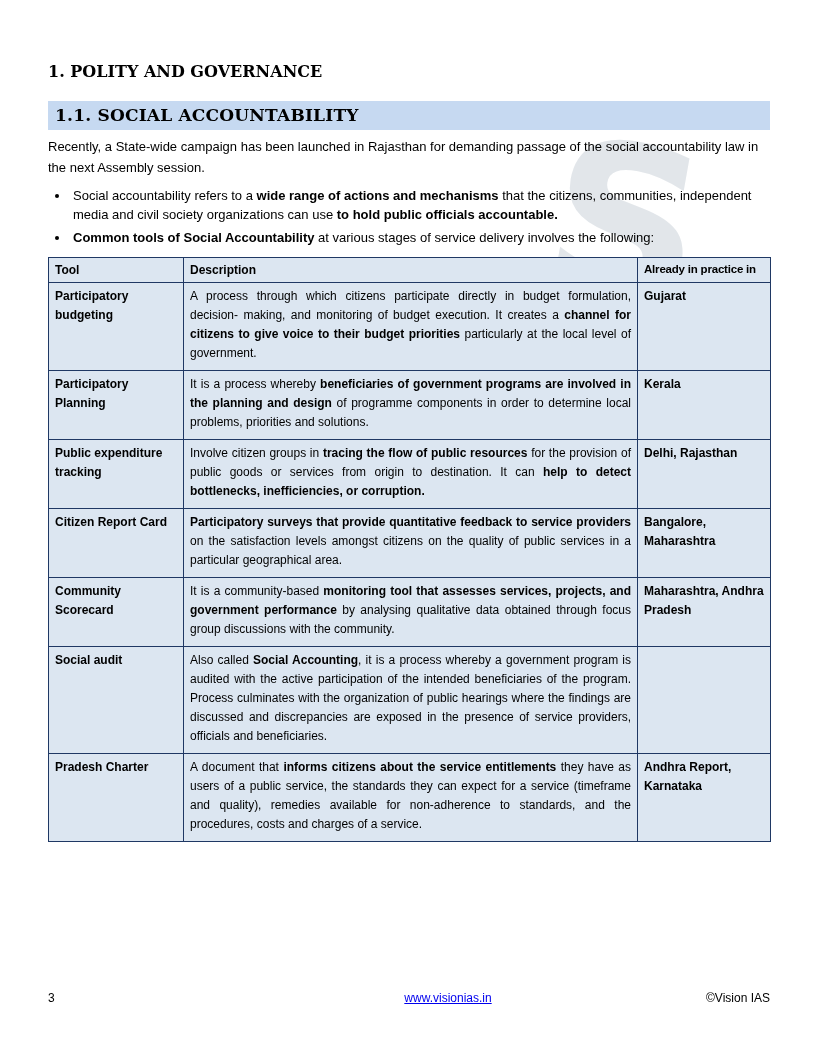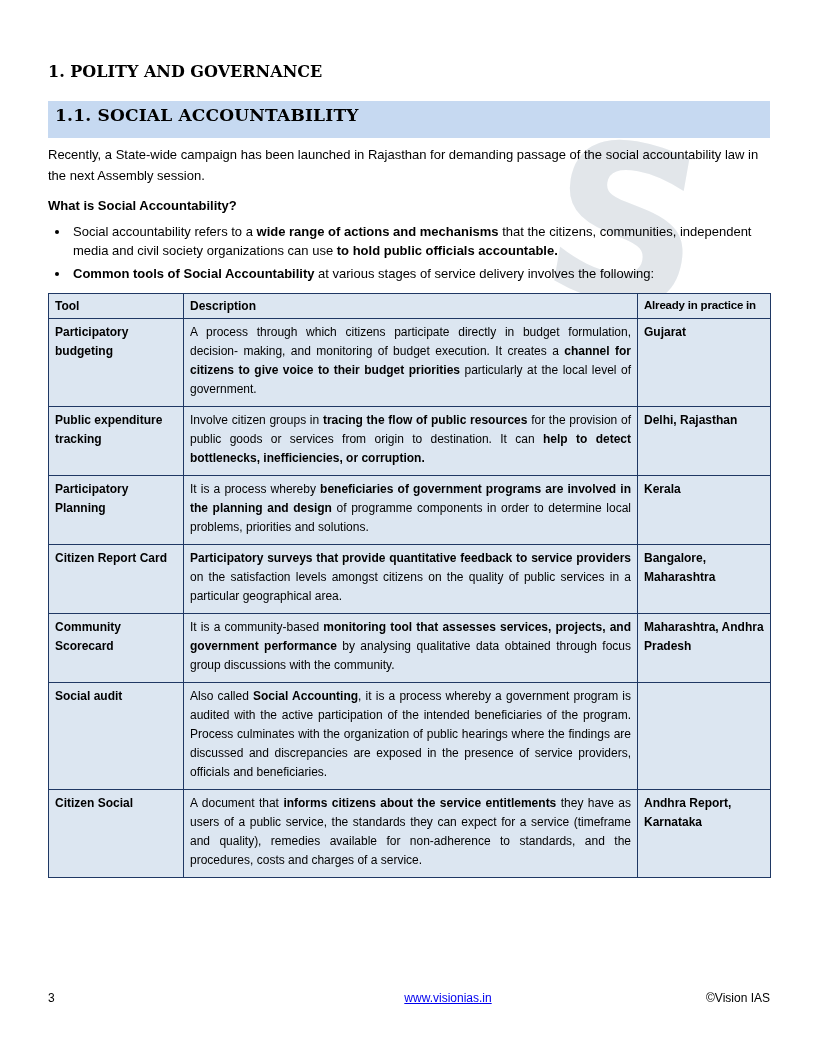--- a/index.html
+++ b/index.html
@@ -40,21 +40,21 @@
   h1.doc-title {
     margin: 58px 0 0 0;
     font-family: "DejaVu Serif", serif;
     font-size: 16px;
     font-weight: bold;
     line-height: 28px;
     letter-spacing: 0px;
   }
   .section-bar {
     margin-top: 15px;
-    height: 37px;
+    height: 29px;
     line-height: 29px;
     background: #c6d9f1;
     font-family: "DejaVu Serif", serif;
     font-size: 17px;
     font-weight: bold;
     padding-left: 7px;
     letter-spacing: 0.2px;
   }
   .sub-head { margin: 12px 0 0 0; font-size: 13px; font-weight: bold; line-height: 16px; }
   .para { margin: 6px 0 0 0; font-size: 13px; line-height: 21px; }
@@ -113,21 +113,20 @@
     <div class="bar-a"></div>
     <div class="bar-b"></div>
   </div>
 
   <main>
     <h1 class="doc-title">1. POLITY AND GOVERNANCE</h1>
     <div class="section-bar">1.1. SOCIAL ACCOUNTABILITY</div>
 
     <p class="para">Recently, a State-wide campaign has been launched in Rajasthan for demanding passage of the social accountability law in the next Assembly session.</p>
 
-    <p class="sub-head">What is Social Accountability?</p>
 
     <ul class="bullets">
       <li><span>Social accountability refers to a </span><span class="b">wide range of actions and mechanisms</span><span> that the citizens, communities, independent media and civil society organizations can use </span><span class="b">to hold public officials accountable.</span></li>
       <li><span class="b">Common tools of Social Accountability</span><span> at various stages of service delivery involves the following:</span></li>
     </ul>
 
     <table class="tools">
       <colgroup>
           <col class="c1">
           <col class="c2">
@@ -141,29 +140,29 @@
         </tr>
       </thead>
       <tbody>
   <tr>
     <td class="tool">Participatory budgeting</td>
     <td class="desc"><span>A process through which citizens participate directly in budget formulation, decision- making, and monitoring of budget execution. It creates a </span><span class="b">channel for citizens to give voice to their budget priorities</span><span> particularly at the local level of government.</span></td>
     <td class="practice">Gujarat</td>
   </tr>
 
   <tr>
+    <td class="tool">Participatory Planning</td>
+    <td class="desc"><span>It is a process whereby </span><span class="b">beneficiaries of government programs are involved in the planning and design</span><span> of programme components in order to determine local problems, priorities and solutions.</span></td>
+    <td class="practice">Kerala</td>
+  </tr>
+
+  <tr>
     <td class="tool">Public expenditure tracking</td>
     <td class="desc"><span>Involve citizen groups in </span><span class="b">tracing the flow of public resources</span><span> for the provision of public goods or services from origin to destination. It can </span><span class="b">help to detect bottlenecks, inefficiencies, or corruption.</span></td>
     <td class="practice">Delhi, Rajasthan</td>
-  </tr>
-
-  <tr>
-    <td class="tool">Participatory Planning</td>
-    <td class="desc"><span>It is a process whereby </span><span class="b">beneficiaries of government programs are involved in the planning and design</span><span> of programme components in order to determine local problems, priorities and solutions.</span></td>
-    <td class="practice">Kerala</td>
   </tr>
 
   <tr>
     <td class="tool">Citizen Report Card</td>
     <td class="desc"><span class="b">Participatory surveys that provide quantitative feedback to service providers</span><span> on the satisfaction levels amongst citizens on the quality of public services in a particular geographical area.</span></td>
     <td class="practice">Bangalore, Maharashtra</td>
   </tr>
 
   <tr>
     <td class="tool">Community Scorecard</td>
@@ -171,21 +170,21 @@
     <td class="practice">Maharashtra, Andhra Pradesh</td>
   </tr>
 
   <tr>
     <td class="tool">Social audit</td>
     <td class="desc"><span>Also called </span><span class="b">Social Accounting</span><span>, it is a process whereby a government program is audited with the active participation of the intended beneficiaries of the program. Process culminates with the organization of public hearings where the findings are discussed and discrepancies are exposed in the presence of service providers, officials and beneficiaries.</span></td>
     <td class="practice"></td>
   </tr>
 
   <tr>
-    <td class="tool">Citizen Social</td>
+    <td class="tool">Pradesh Charter</td>
     <td class="desc"><span>A document that </span><span class="b">informs citizens about the service entitlements</span><span> they have as users of a public service, the standards they can expect for a service (timeframe and quality), remedies available for non-adherence to standards, and the procedures, costs and charges of a service.</span></td>
     <td class="practice">Andhra Report, Karnataka</td>
   </tr>
 </tbody>
     </table>
   </main>
 
   <footer>
     <span class="page-num">3</span>
     <a class="footer-link" href="#">www.visionias.in</a>

